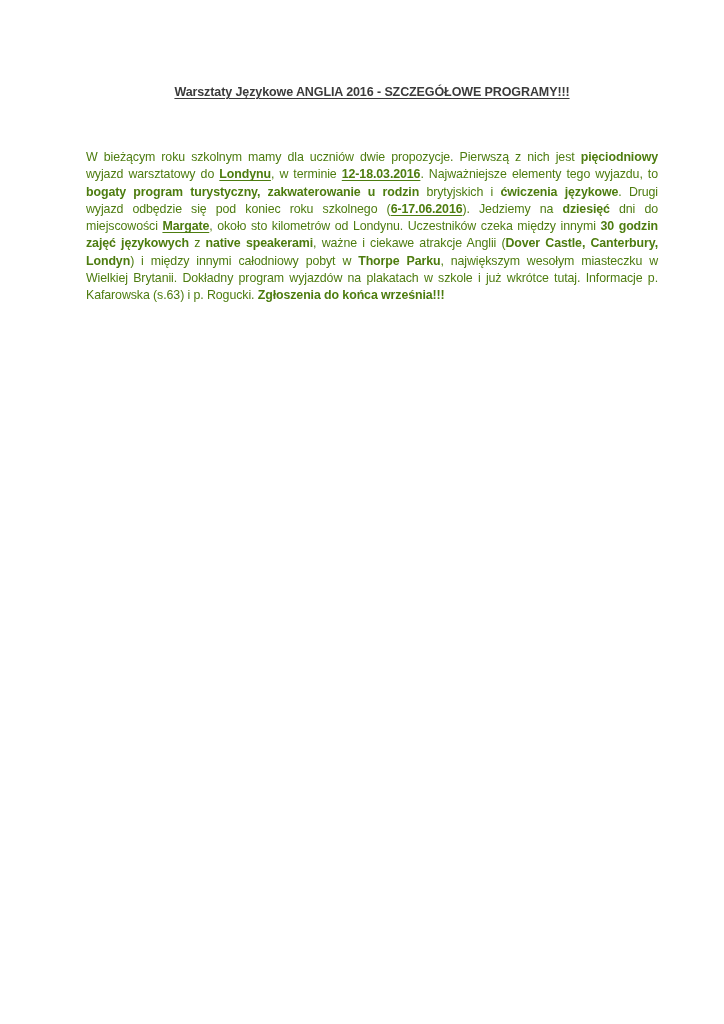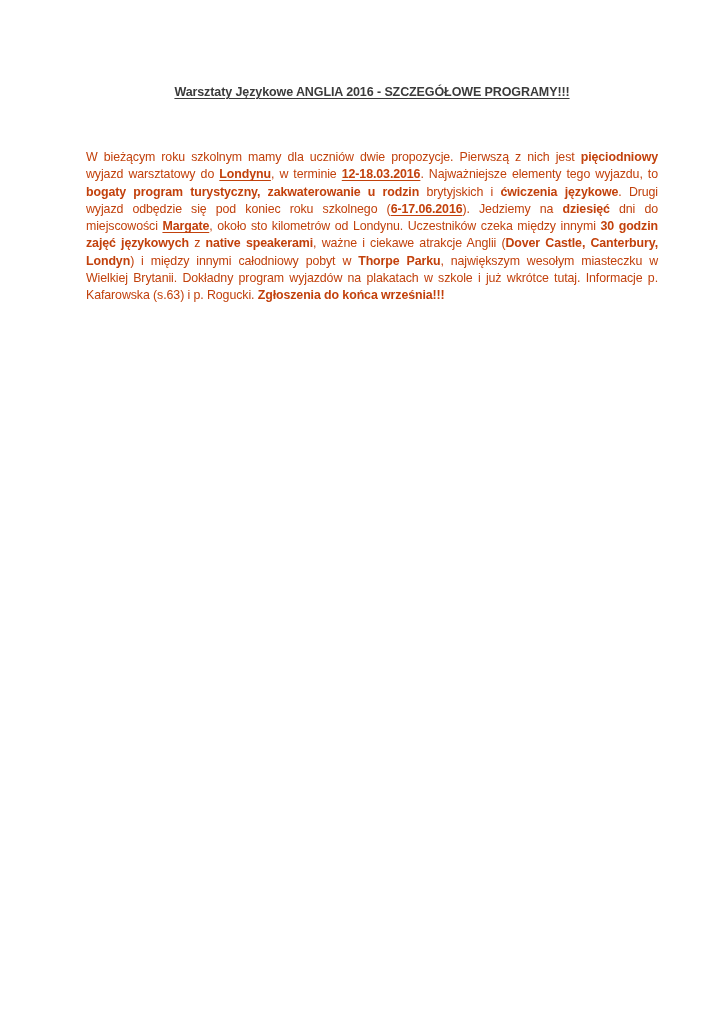--- a/index.html
+++ b/index.html
@@ -28,21 +28,21 @@
     letter-spacing: -0.1px;
     line-height: 16px;
     color: #3b3b3b;
   }
   .doc-paragraph {
     margin: 49px 0 0 0;
     font-size: 12.4px;
     line-height: 17.3px;
     text-align: justify;
     letter-spacing: -0.1px;
-    color: #c2410c;
+    color: #4d7c0f;
   }
   .run { white-space: pre-wrap; }
   .run.bold { font-weight: bold; }
   .run.bold-underline {
     font-weight: bold;
     text-decoration: underline;
     text-underline-offset: 2px;
   }
 </style>
 </head>

